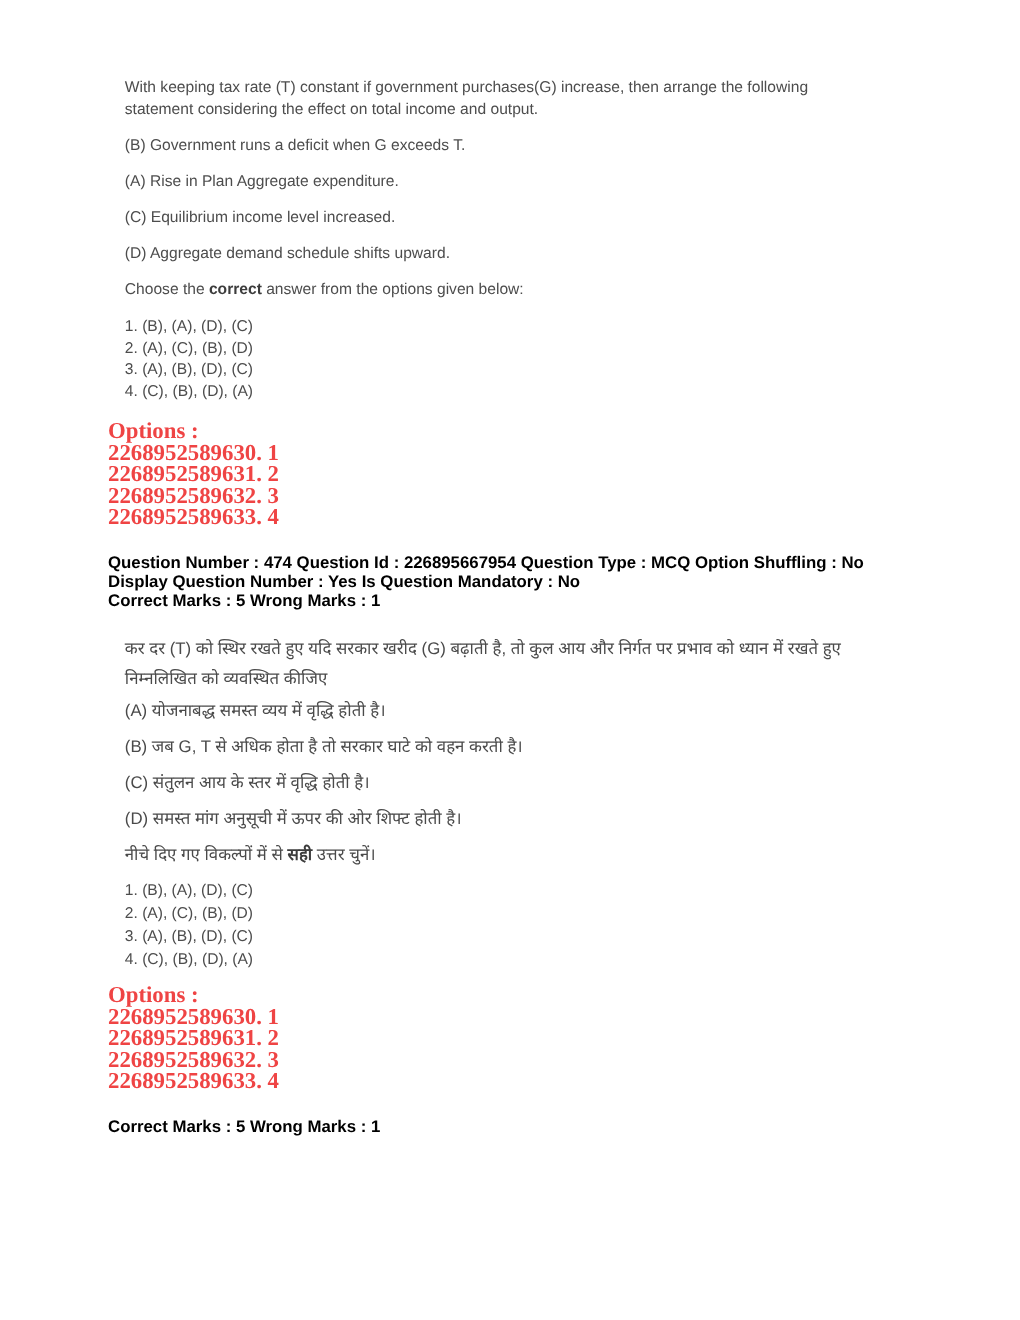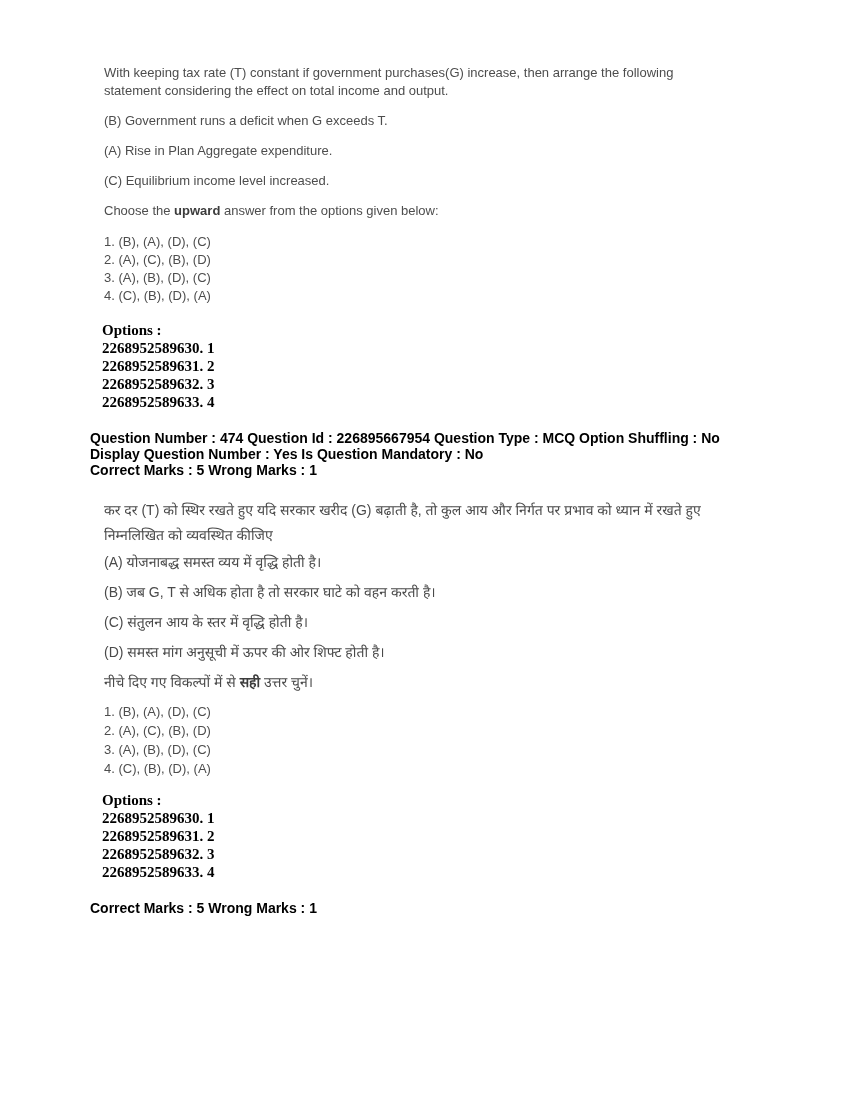--- a/index.html
+++ b/index.html
@@ -26,24 +26,23 @@
   .q-en .intro { margin-bottom: 12px; }
   .q-en .statement { margin-bottom: 12px; }
   .q-en .choose { margin-bottom: 13px; }
   .bold-word { font-weight: 700; color: #3c3c3c; }
   .choices { margin-bottom: 16px; }
   .choices div { line-height: 18px; }
   
   .options-block {
     font-family: "Liberation Serif", serif;
     font-weight: 700;
-    color: #000000;
-    font-size: 15px;
+    color: #ef4444;
+    font-size: 19px;
     line-height: 18px;
-    margin-left: 12px;
   }
   .meta-block {
     font-family: Liberation Sans, sans-serif;
     font-weight: 700;
     color: #000000;
     font-size: 14px;
     line-height: 16px;
     max-width: 758px;
     margin-top: 19px;
   }
@@ -66,22 +65,23 @@
 <body>
 
 <div class="page">
 
   <section class="q-en">
     <p class="intro">With keeping tax rate (T) constant if government purchases(G) increase, then arrange the following statement considering the effect on total income and output.</p>
 
     <p class="statement">(B) Government runs a deficit when G exceeds T.</p>
     <p class="statement">(A) Rise in Plan Aggregate expenditure.</p>
     <p class="statement">(C) Equilibrium income level increased.</p>
+    <p class="statement">(D) Aggregate demand schedule shifts upward.</p>
 
-    <p class="choose"><span>Choose the </span><span class="bold-word">upward</span><span> answer from the options given below:</span></p>
+    <p class="choose"><span>Choose the </span><span class="bold-word">correct</span><span> answer from the options given below:</span></p>
 
     <div class="choices">
       <div>1. (B), (A), (D), (C)</div>
       <div>2. (A), (C), (B), (D)</div>
       <div>3. (A), (B), (D), (C)</div>
       <div>4. (C), (B), (D), (A)</div>
     </div>
   </section>
 
   <section class="options-block">

